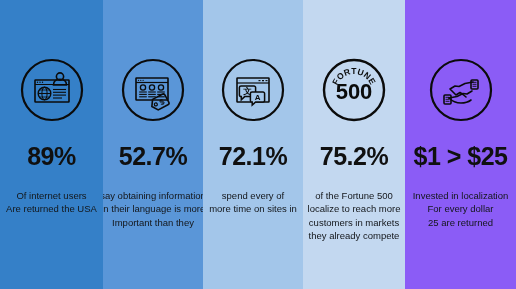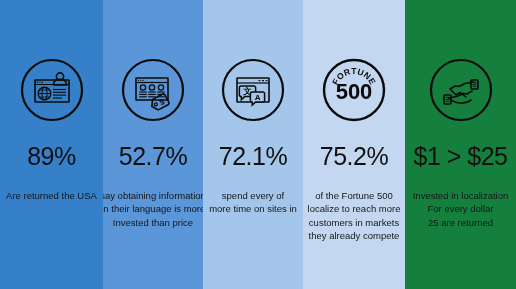--- a/index.html
+++ b/index.html
@@ -38,21 +38,21 @@
     display: flex;
     align-items: center;
     justify-content: center;
   }
   .icon-wrap svg {
     display: block;
   }
   .stat-value {
     margin-top: 22px;
     font-size: 25px;
-    font-weight: normal;
+    font-weight: bold;
     color: #101010;
     letter-spacing: -0.5px;
     line-height: 1;
     text-align: center;
     white-space: nowrap;
   }
   .stat-desc {
     margin-top: 20px;
     font-size: 9.5px;
     color: #13161a;
@@ -101,20 +101,21 @@
         <line x1="33" y1="31.5" x2="46" y2="31.5" stroke="#0b0b0b" stroke-width="1.1"></line>
         <line x1="33" y1="34.3" x2="46" y2="34.3" stroke="#0b0b0b" stroke-width="1.1"></line>
         <line x1="33" y1="37.1" x2="46" y2="37.1" stroke="#0b0b0b" stroke-width="1.1"></line>
         <line x1="33" y1="40" x2="42" y2="40" stroke="#0b0b0b" stroke-width="1.1"></line>
         <circle cx="40" cy="18.5" r="3.6" fill="none" stroke="#0b0b0b" stroke-width="1.6"></circle>
         <path d="M33.5 27 Q33.5 21.3 40 21.3 Q46.5 21.3 46.5 27 Z" fill="none" stroke="#0b0b0b" stroke-width="1.6"></path>
       </svg>
     </div>
     <div class="stat-value">89%</div>
     <div class="stat-desc">
+      <span class="line">Of internet users</span>
       <span class="line">Are returned the USA</span>
     </div>
   </div>
 
   <div class="stat-column" style="width:100px; background:#5a96d8;">
     <div class="icon-wrap">
       <svg width="64" height="64" viewBox="0 0 64 64" aria-hidden="true">
         <circle cx="32" cy="32" r="30" fill="none" stroke="#0b0b0b" stroke-width="2.2"></circle>
         <rect x="15" y="20" width="32" height="22" fill="none" stroke="#0b0b0b" stroke-width="1.6" rx="0.5"></rect>
         <line x1="15" y1="24.5" x2="47" y2="24.5" stroke="#0b0b0b" stroke-width="1.2"></line>
@@ -137,21 +138,21 @@
           <path d="M33 37 h11 a2 2 0 0 1 2 2 v8 a2 2 0 0 1 -2 2 h-11 l-4 -6 z" fill="none" stroke="#0b0b0b" stroke-width="1.6"></path>
           <circle cx="33.5" cy="43" r="1.5" fill="none" stroke="#0b0b0b" stroke-width="1.2"></circle>
           <text x="40" y="46.4" font-family="&quot;Liberation Sans&quot;, sans-serif" font-size="8" font-weight="bold" fill="#0b0b0b" text-anchor="middle">$</text>
         </g>
       </svg>
     </div>
     <div class="stat-value">52.7%</div>
     <div class="stat-desc">
       <span class="line">say obtaining information</span>
       <span class="line">In their language is more</span>
-      <span class="line">Invested than price</span>
+      <span class="line">Important than they</span>
     </div>
   </div>
 
   <div class="stat-column" style="width:100px; background:#a3c6ea;">
     <div class="icon-wrap">
       <svg width="64" height="64" viewBox="0 0 64 64" aria-hidden="true">
         <circle cx="32" cy="32" r="30" fill="none" stroke="#0b0b0b" stroke-width="2.2"></circle>
         <rect x="16" y="20" width="32" height="24" fill="none" stroke="#0b0b0b" stroke-width="1.6" rx="0.5"></rect>
         <line x1="16" y1="25" x2="48" y2="25" stroke="#0b0b0b" stroke-width="1.2"></line>
         <line x1="37.5" y1="22.6" x2="39.5" y2="22.6" stroke="#0b0b0b" stroke-width="1.1"></line>
@@ -185,21 +186,21 @@
     </div>
     <div class="stat-value">75.2%</div>
     <div class="stat-desc">
       <span class="line">of the Fortune 500</span>
       <span class="line">localize to reach more</span>
       <span class="line">customers in markets</span>
       <span class="line">they already compete</span>
     </div>
   </div>
 
-  <div class="stat-column" style="width:111px; background:#15803d;">
+  <div class="stat-column" style="width:111px; background:#8b5cf6;">
     <div class="icon-wrap">
       <svg width="64" height="64" viewBox="0 0 64 64" aria-hidden="true">
         <circle cx="32" cy="32" r="30" fill="none" stroke="#0b0b0b" stroke-width="2.2"></circle>
         <path d="M44 24 l-8 1.5 -6 3 -4 -0.5 -5 3 6 6 4 -2.5 3 2 3 2.5" fill="none" stroke="#0b0b0b" stroke-width="1.6" stroke-linejoin="round" stroke-linecap="round"></path>
         <rect x="42" y="22" width="7" height="9" rx="1" fill="none" stroke="#0b0b0b" stroke-width="1.6"></rect>
         <path d="M20 40 l8 -1.5 6 -3 4 0.5 5 -3" fill="none" stroke="#0b0b0b" stroke-width="1.6" stroke-linejoin="round" stroke-linecap="round"></path>
         <path d="M20 40 q5 5 12 5 q6 0 10 -3" fill="none" stroke="#0b0b0b" stroke-width="1.6" stroke-linejoin="round" stroke-linecap="round"></path>
         <rect x="15" y="37" width="7" height="9" rx="1" fill="none" stroke="#0b0b0b" stroke-width="1.6"></rect>
         <line x1="16.5" y1="39.3" x2="20.5" y2="39.3" stroke="#0b0b0b" stroke-width="0.9"></line>
         <line x1="16.5" y1="41.3" x2="20.5" y2="41.3" stroke="#0b0b0b" stroke-width="0.9"></line>

